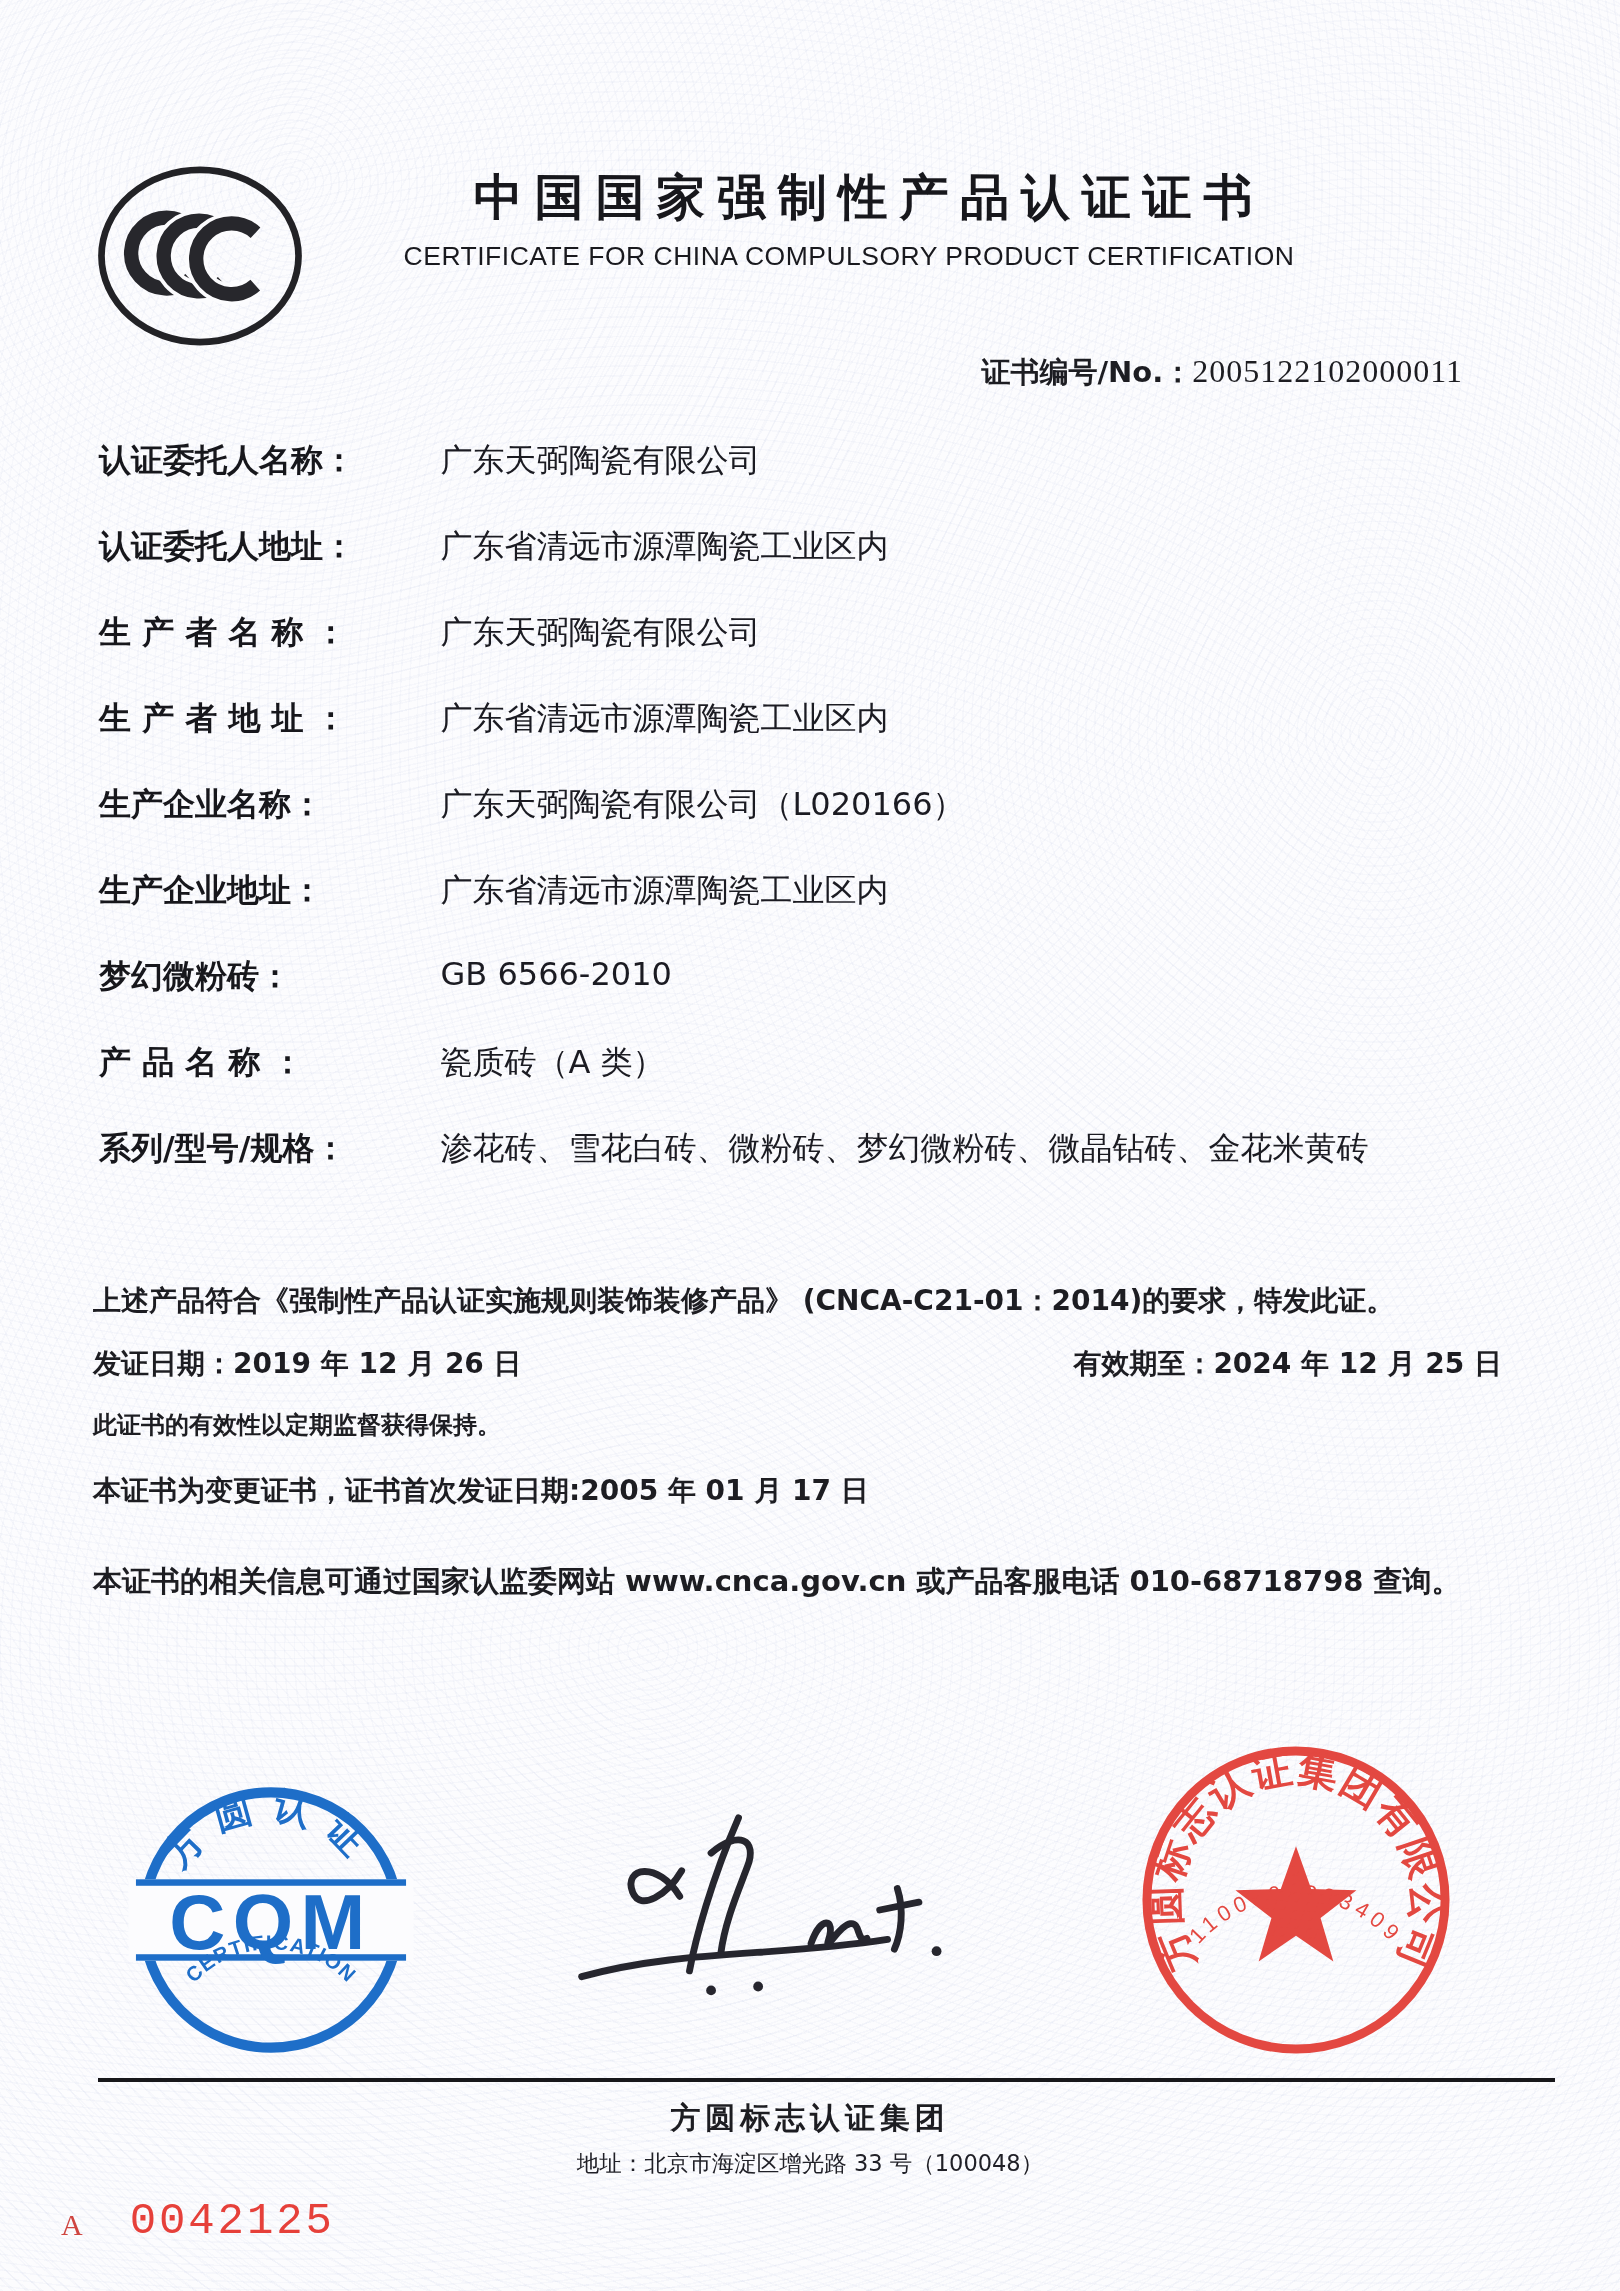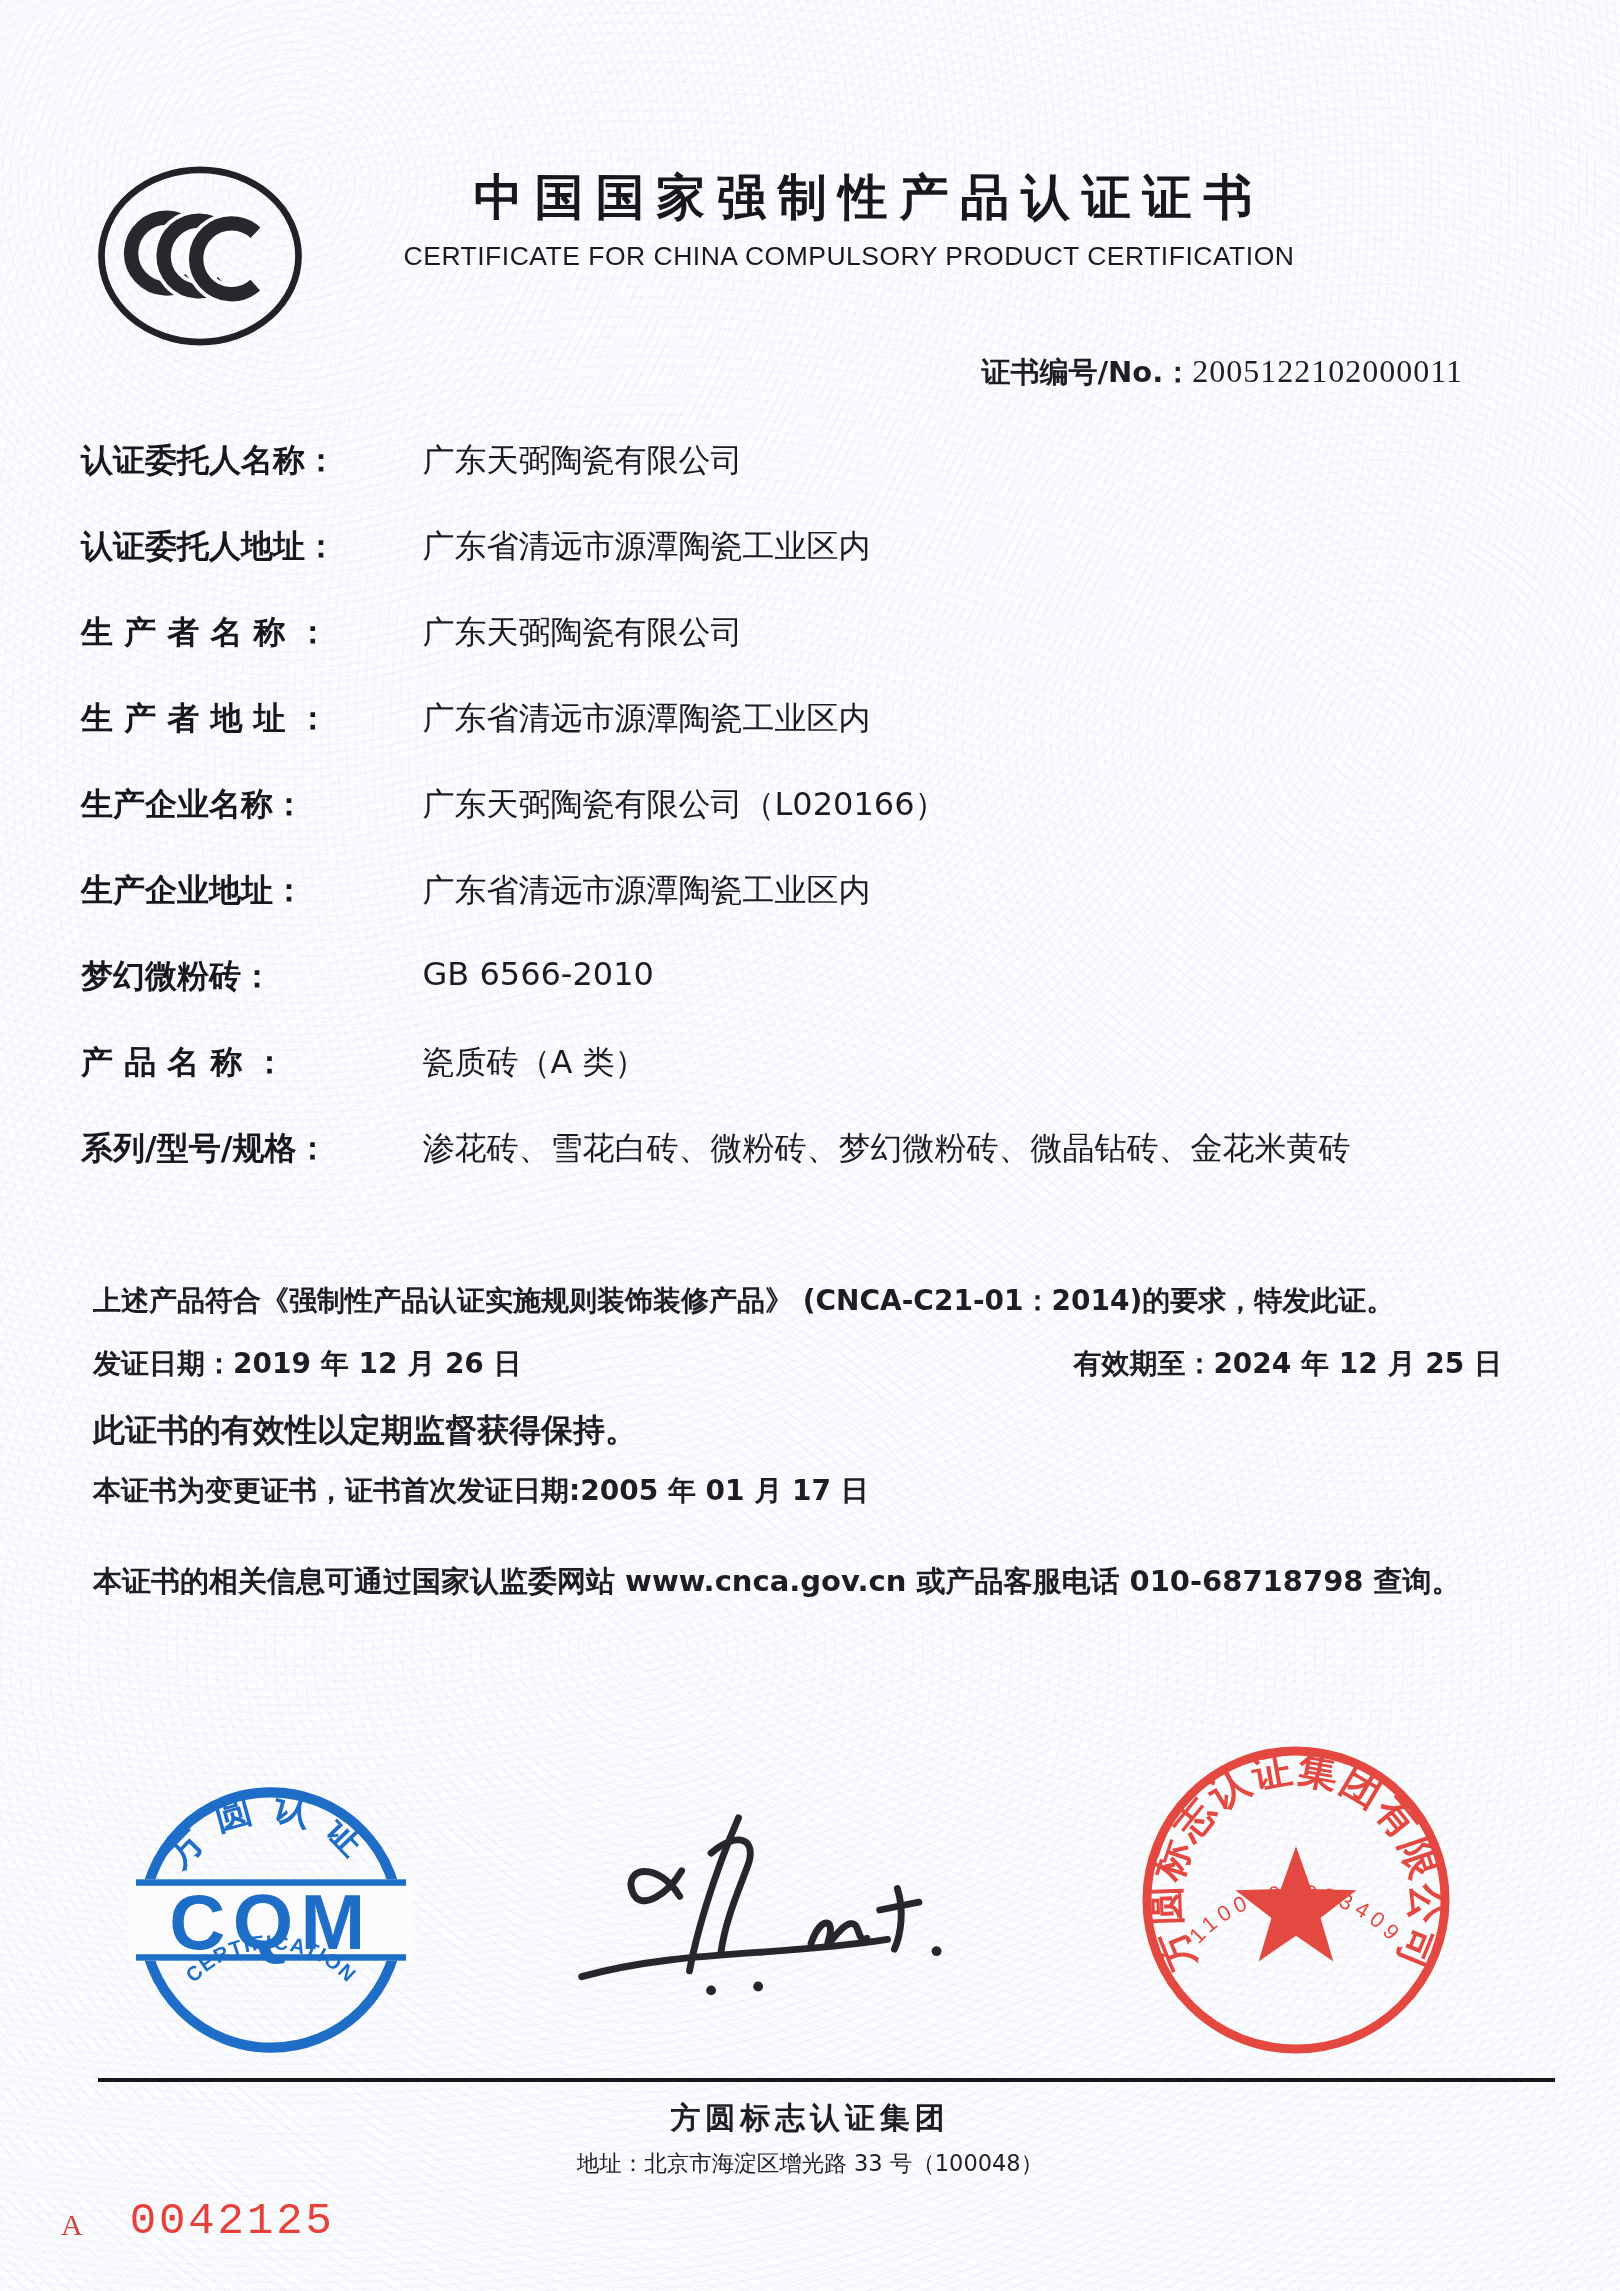--- a/index.html
+++ b/index.html
@@ -13,28 +13,28 @@
     font-family:"DejaVu Sans", sans-serif;color:#1d1d22;
   }
   .abs{position:absolute;}
   .ccc-logo{left:90px;top:145px;width:220px;height:220px;}
   .title-cn{left:0;right:0;top:165px;text-align:center;font-size:49px;font-weight:bold;
     letter-spacing:11.8px;color:#17171c;padding-left:118px;white-space:nowrap;}
   .title-en{left:0;right:0;top:241px;text-align:center;font-size:26.5px;letter-spacing:0.5px;
     color:#19191e;font-family:"Liberation Sans", sans-serif;padding-left:78px;white-space:nowrap;}
   .cert-no{top:353px;right:157px;font-size:29px;font-weight:bold;white-space:nowrap;}
   .cert-no .num{font-family:"Liberation Serif", serif;font-weight:normal;font-size:32px;letter-spacing:1px;}
-  .fields{left:81px;top:439px;right:59px;}
+  .fields{left:99px;top:439px;right:59px;}
   .field-row{display:flex;align-items:flex-start;height:86px;}
   .field-label{flex:0 0 316px;font-size:32px;font-weight:bold;white-space:pre;color:#17171c;}
   .field-value{font-size:32px;margin-left:25.5px;white-space:nowrap;color:#1b1b22;text-align:center;}
   .stmt{left:93px;right:98px;top:1280px;font-size:28px;font-weight:bold;line-height:1.5;}
   .issue-date{left:93px;top:1345px;font-size:28px;font-weight:bold;white-space:nowrap;}
   .valid-until{right:118px;top:1345px;font-size:28px;font-weight:bold;white-space:nowrap;}
-  .maintain{left:93px;top:1409px;font-size:32px;font-weight:bold;white-space:nowrap;}
+  .maintain{left:93px;top:1409px;font-size:24px;font-weight:bold;white-space:nowrap;}
   .change{left:93px;top:1472px;font-size:28px;font-weight:bold;white-space:nowrap;}
   .query{left:93px;top:1562px;font-size:29px;font-weight:bold;white-space:nowrap;}
   .cqm-logo{left:123px;top:1772px;width:296px;height:296px;}
   .signature{left:564px;top:1802px;width:451px;height:216px;}
   .red-seal{left:1137px;top:1741px;width:318px;height:318px;opacity:.93;}
   .rule{left:98px;top:2078px;width:1457px;height:3.9px;background:#17171a;}
   .footer-org{left:0;right:0;top:2098px;text-align:center;font-size:30px;font-weight:bold;letter-spacing:4.9px;}
   .footer-addr{left:0;right:0;top:2148px;text-align:center;font-size:22.5px;color:#202027;}
   .footer-url{left:0;right:0;top:2178px;text-align:center;font-size:24.5px;font-weight:bold;
     letter-spacing:2px;font-family:"Liberation Sans", sans-serif;}

